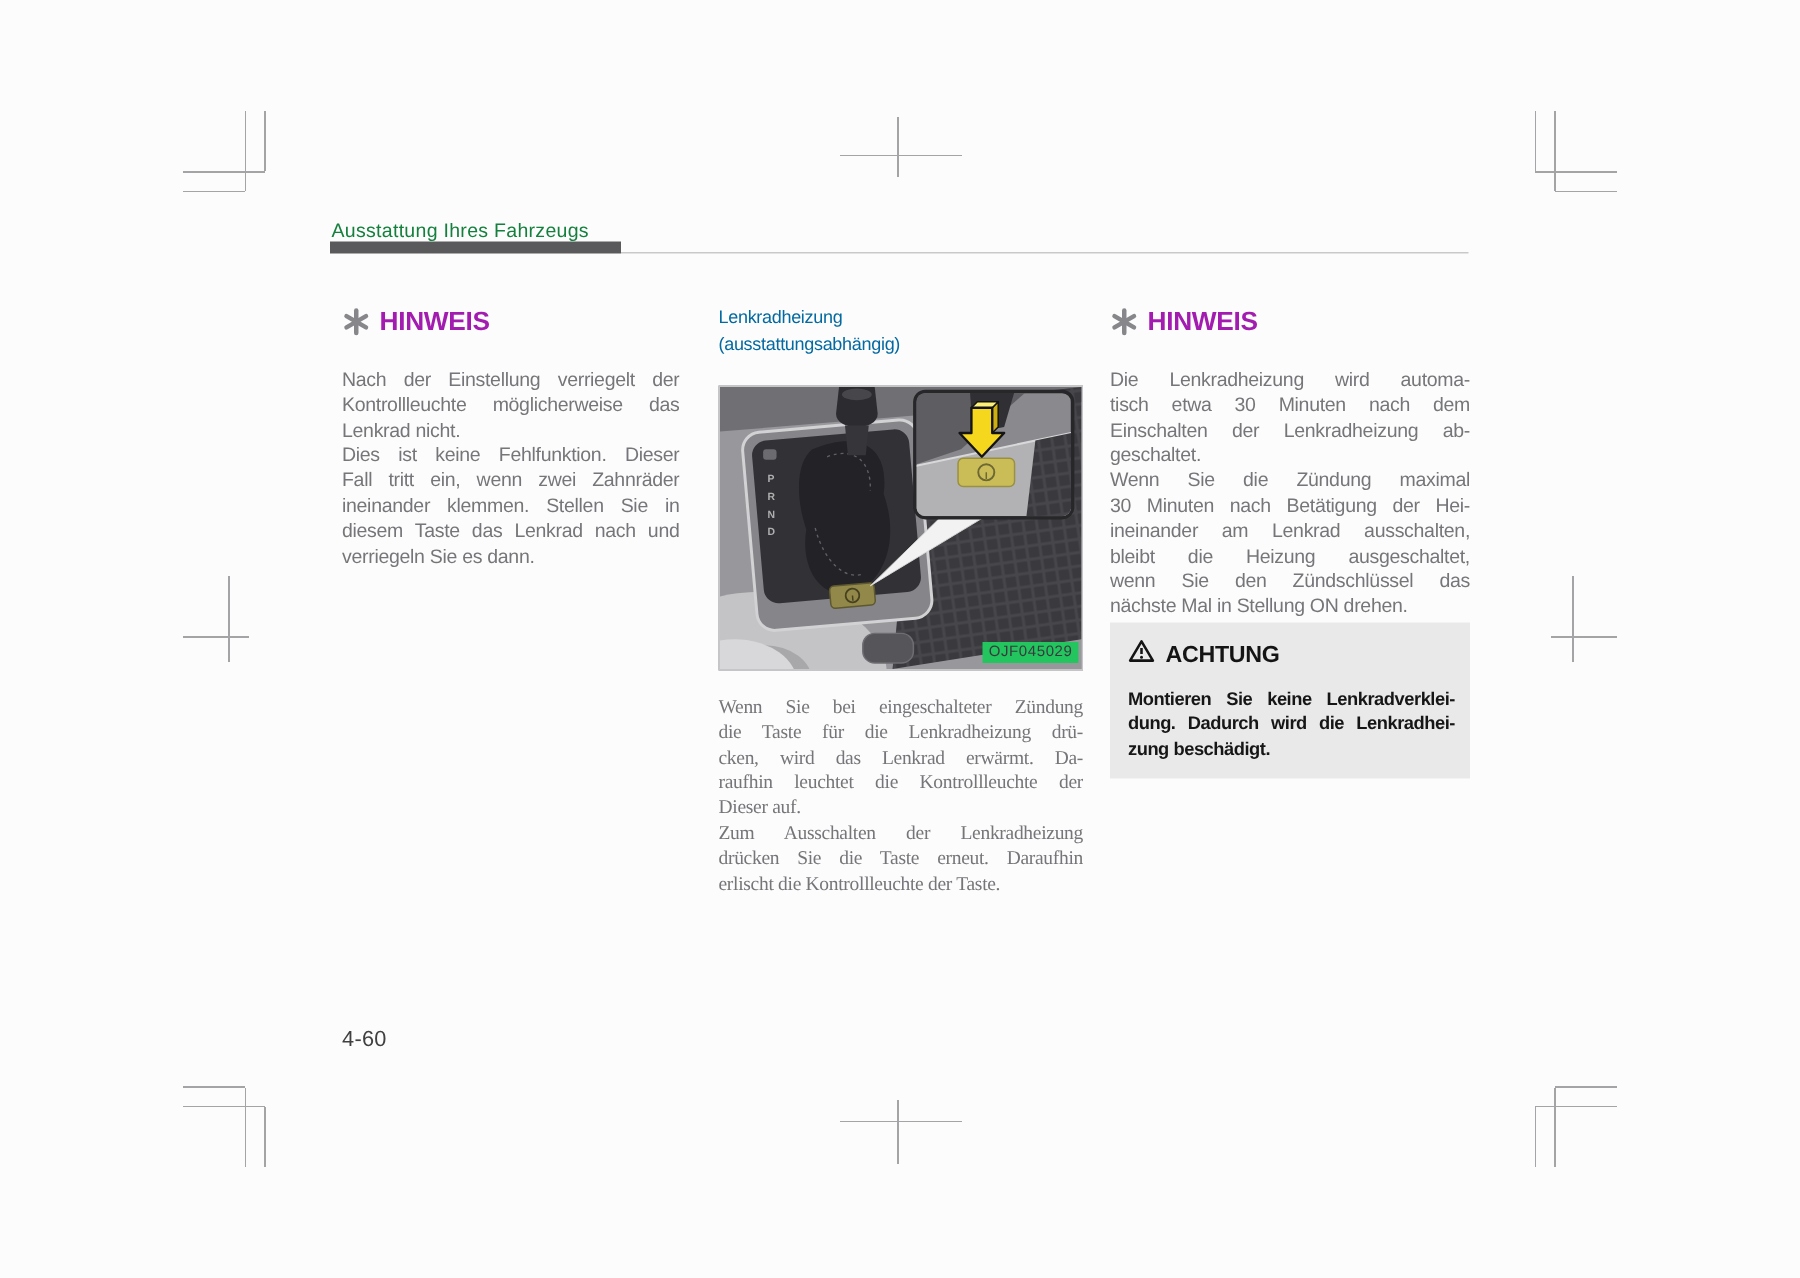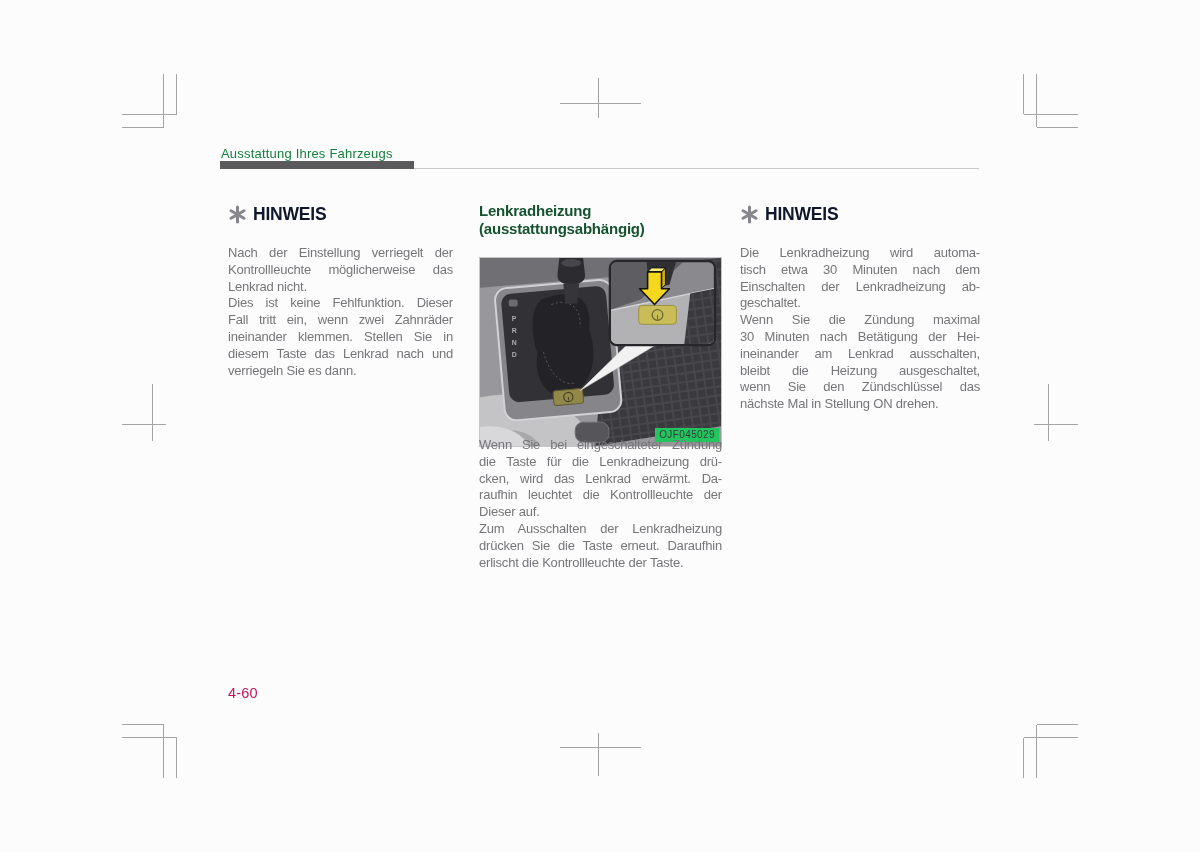--- a/index.html
+++ b/index.html
@@ -12,47 +12,47 @@
   .hdr-bar{left:220px;top:161px;width:194px;height:8px;background:#5a5a5c;}
   .hdr-rule{left:414px;top:168px;width:565px;height:1px;background:#c9c9cb;}
 
   
   .col{position:absolute;}
   .col-left{left:228px;top:204px;width:225px;}
   .col-mid{left:479px;top:202px;width:243px;}
   .col-right{left:740px;top:204px;width:240px;}
 
   .note-title{display:flex;align-items:center;gap:6px;margin:0 0 20px 0;
-              font-size:17.5px;font-weight:700;color:#0f172a;letter-spacing:-.2px;}
+              font-size:17.5px;font-weight:700;color:#a21caf;letter-spacing:-.2px;}
   .note-title .ic{flex:0 0 auto;display:inline-flex;}
 
   .jtext{font-size:13px;color:#76767a;letter-spacing:-.2px;}
   .line{text-align:justify;text-align-last:justify;line-height:16.8px;height:16.8px;overflow:hidden;}
   .line.end{text-align-last:left;}
 
-  .sec-h{font-size:15px;font-weight:700;color:#14532d;line-height:18px;letter-spacing:-.2px;margin:0;}
+  .sec-h{font-size:12px;font-weight:400;color:#0369a1;line-height:18px;letter-spacing:-.2px;margin:0;}
 
   
   .figure{left:479px;top:257px;width:243px;height:190px;background:#8e8e92;
           border:1px solid #c6c6c8;box-sizing:border-box;}
   .figure svg{display:block;width:100%;height:100%;}
   .fig-code{position:absolute;right:2px;bottom:4px;background:#22c55e;color:#3a3a3e;
             font-size:10px;letter-spacing:.4px;padding:1px 4px;line-height:12px;}
 
-  .mid-body{left:479px;top:437px;width:243px;}
+  .mid-body{left:479px;top:463px;width:243px;font-family:Liberation Serif, serif;}
 
   
   .caution{left:740px;top:415px;width:240px;box-sizing:border-box;background:#e9e9ea;
            padding:11px 10px 12px 12px;}
   .caution-title{display:flex;align-items:center;gap:7px;font-size:15.5px;font-weight:700;
                  color:#141414;margin-bottom:11px;letter-spacing:-.2px;}
   .caution-body{font-size:12.2px;font-weight:700;color:#161616;letter-spacing:-.3px;}
   .caution-body .line{line-height:16.4px;height:16.4px;}
 
-  .pagenum{left:228px;top:685px;font-size:14.5px;color:#be185d;letter-spacing:.2px;}
+  .pagenum{left:228px;top:685px;font-size:14.5px;color:#404040;letter-spacing:.2px;}
 
   .cropmarks{left:0;top:0;}
 </style>
 </head>
 <body>
 
 <div class="page">
 
   <svg class="abs cropmarks" width="1200" height="852" viewBox="0 0 1200 852">
     <g stroke="#a4a4a6" stroke-width="1" shape-rendering="crispEdges">
@@ -223,16 +223,33 @@
       <div class="line end">geschaltet.</div>
       <div class="line">Wenn Sie die Zündung maximal</div>
       <div class="line">30 Minuten nach Betätigung der Hei-</div>
       <div class="line">ineinander am Lenkrad ausschalten,</div>
       <div class="line">bleibt die Heizung ausgeschaltet,</div>
       <div class="line">wenn Sie den Zündschlüssel das</div>
       <div class="line end">nächste Mal in Stellung ON drehen.</div>
     </div>
   </div>
 
+  <div class="abs caution">
+    <div class="caution-title">
+      <span class="ic">
+        <svg width="18" height="16" viewBox="0 0 18 16">
+          <path d="M9,1.6 L16.6,14.4 H1.4 Z" fill="none" stroke="#141414" stroke-width="1.7" stroke-linejoin="round"></path>
+          <line x1="9" y1="6" x2="9" y2="10" stroke="#141414" stroke-width="1.7"></line>
+          <circle cx="9" cy="12.2" r="1" fill="#141414"></circle>
+        </svg>
+      </span>
+      <span>ACHTUNG</span>
+    </div>
+    <div class="caution-body">
+      <div class="line">Montieren Sie keine Lenkradverklei-</div>
+      <div class="line">dung. Dadurch wird die Lenkradhei-</div>
+      <div class="line end">zung beschädigt.</div>
+    </div>
+  </div>
 
   <div class="abs pagenum">4-60</div>
 
 </div>
 
 </body></html>

